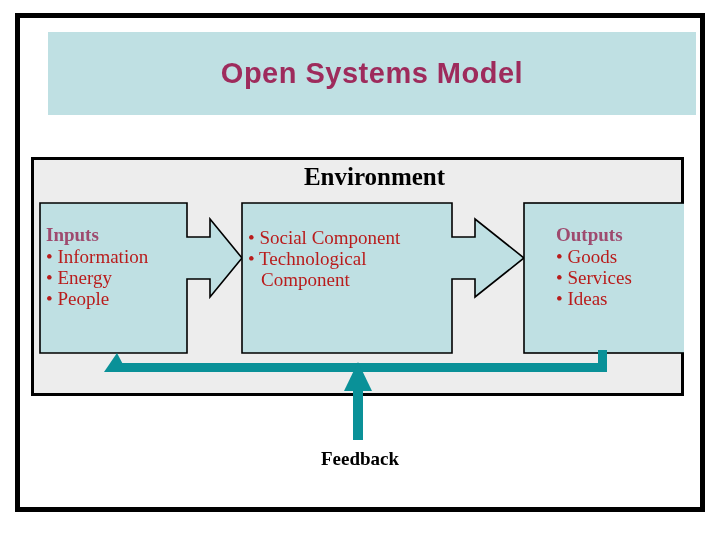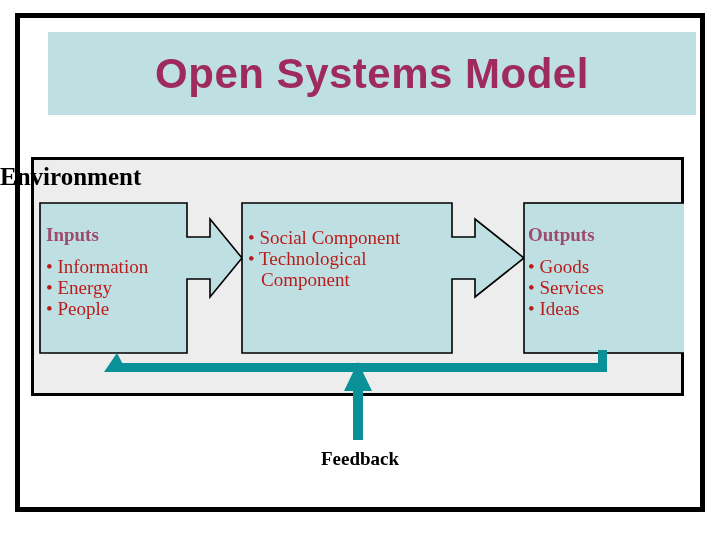--- a/index.html
+++ b/index.html
@@ -38,21 +38,21 @@
     width: 648px;
     height: 83px;
     background: #bfe0e3;
     display: flex;
     align-items: center;
     justify-content: center;
   }
   #title-text {
     font-family: "Liberation Sans", "DejaVu Sans", sans-serif;
     font-weight: bold;
-    font-size: 42px;
+    font-size: 29px;
     color: #9e2b5c;
     letter-spacing: 0.5px;
     white-space: nowrap;
   }
 
   
   #environment-box {
     position: absolute;
     left: 31px;
     top: 157px;
@@ -60,46 +60,47 @@
     height: 239px;
     border: 3px solid #000000;
     box-sizing: border-box;
     background: #ededed;
   }
   #environment-title {
     position: absolute;
     left: 0;
     top: 163px;
     width: 653px;
-    text-align: left;
+    text-align: center;
     font-weight: bold;
     font-size: 25px;
     color: #000000;
     z-index: 4;
+    padding-left: 48px;
   }
 
   
   #flow-svg {
     position: absolute;
     left: 31px;
     top: 157px;
     z-index: 2;
   }
 
   
   .box-text {
     position: absolute;
     z-index: 3;
     line-height: 1.0;
   }
   .box-heading {
     font-weight: bold;
     font-size: 19px;
     color: #9e4a6e;
-    margin-bottom: 13px;
+    margin-bottom: 3px;
     white-space: nowrap;
   }
   .box-list {
     list-style: none;
     margin: 0;
     padding: 0;
     font-size: 19px;
     color: #b91c1c;
   }
   .box-list li {
@@ -109,21 +110,21 @@
     padding-left: 13px;
   }
   .box-list li.cont {
     text-indent: 0;
     padding-left: 13px;
   }
   .box-list li .bullet { font-size: 19px; }
 
   #inputs-text       { left: 46px;  top: 225px; }
   #transformations-text { left: 248px; top: 228px; }
-  #outputs-text      { left: 528px; top: 225px; }
+  #outputs-text      { left: 556px; top: 225px; }
 
   
   #feedback-svg {
     position: absolute;
     left: 0;
     top: 0;
     z-index: 5;
     pointer-events: none;
   }
   #feedback-label {

